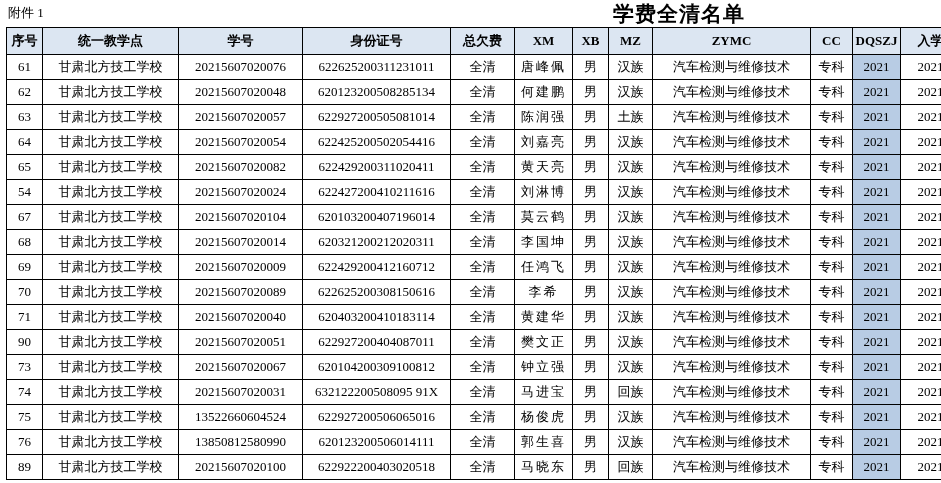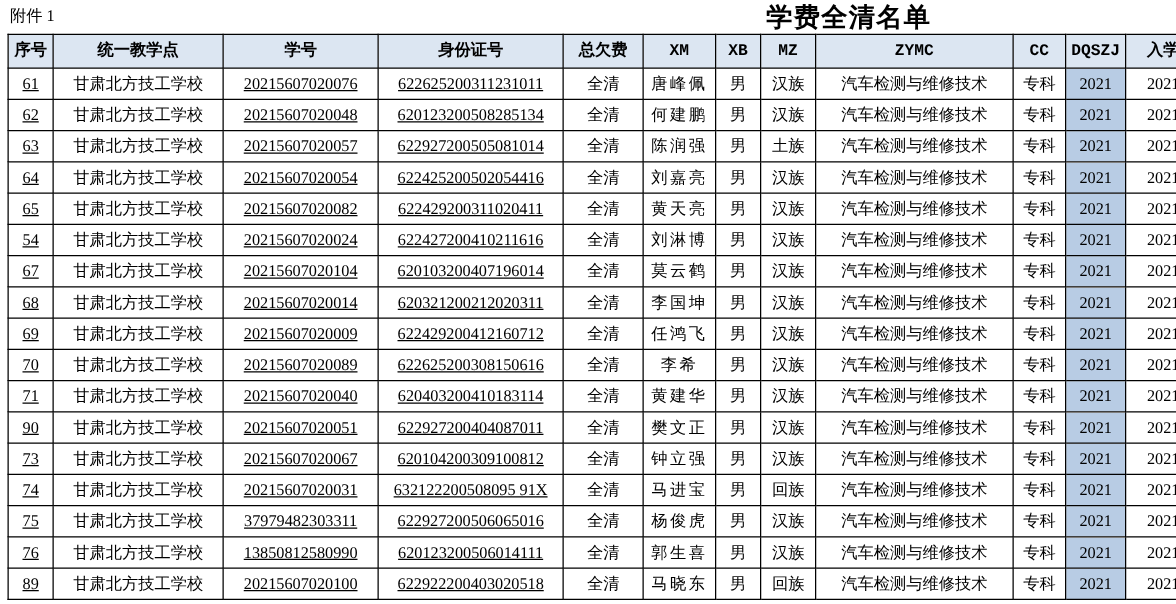--- a/index.html
+++ b/index.html
@@ -58,23 +58,22 @@
     line-height: 24px;
     white-space: nowrap;
     overflow: hidden;
   }
   table.sheet thead th {
     background: #dce6f2;
     font-weight: bold;
     height: 26px;
     line-height: 26px;
     font-size: 13px;
-    font-family: Liberation Mono, monospace;
-  }
-  td.num { font-family: "Liberation Sans", sans-serif; font-size: 12px; text-decoration: underline; }
+  }
+  td.num { font-family: "Liberation Sans", sans-serif; font-size: 12px; }
   td.name { letter-spacing: 2px; }
   td.hl {
     background: #b8cce4;
     font-family: "Liberation Sans", sans-serif;
     font-size: 12px;
   }
   td.date { font-family: "Liberation Sans", sans-serif; font-size: 12px; }
   
   col.c0 { width: 36px; }
   col.c1 { width: 136px; }
@@ -320,21 +319,21 @@
           <td>男</td>
           <td>回族</td>
           <td>汽车检测与维修技术</td>
           <td>专科</td>
           <td class="hl">2021</td>
           <td class="date">20210301</td>
         </tr>
       <tr>
           <td class="num">75</td>
           <td>甘肃北方技工学校</td>
-          <td class="num">37979482303311</td>
+          <td class="num">13522660604524</td>
           <td class="num">622927200506065016</td>
           <td>全清</td>
           <td class="name">杨俊虎</td>
           <td>男</td>
           <td>汉族</td>
           <td>汽车检测与维修技术</td>
           <td>专科</td>
           <td class="hl">2021</td>
           <td class="date">20210301</td>
         </tr>

